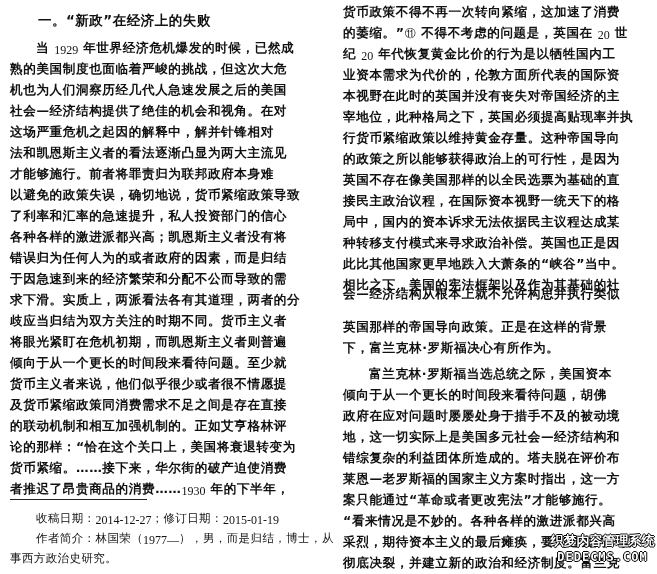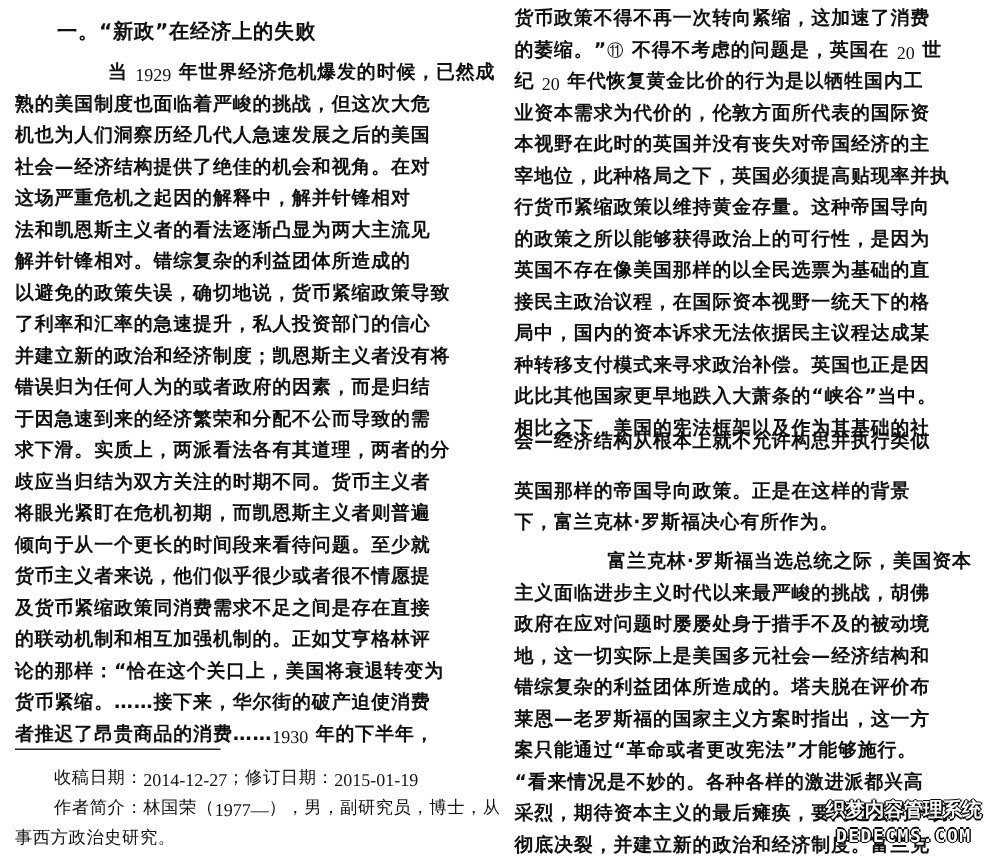--- a/index.html
+++ b/index.html
@@ -39,21 +39,21 @@
     .line {
       position: absolute;
       left: 0;
       height: 20px;
       font-size: 12.6px;
       font-weight: bold;
       line-height: 20px;
       white-space: nowrap;
       letter-spacing: 0.6px;
     }
-    .line.indent { left: 26px; margin-left: 36px; }
+    .line.indent { left: 26px; }
     .num {
       font-family: Liberation Serif, serif;
       font-weight: normal;
       font-size: 12px;
       position: relative;
       top: 2px;
       letter-spacing: 0;
     }
     .fn-rule {
       position: absolute;
@@ -104,41 +104,41 @@
 
   <div class="col col-left">
     <div class="heading">一。“新政”在经济上的失败</div>
 
     <div class="line indent" style="top:38px"><span>当 </span><span class="num">1929</span><span> 年世界经济危机爆发的时候，已然成</span></div>
     <div class="line" style="top:59px">熟的美国制度也面临着严峻的挑战，但这次大危</div>
     <div class="line" style="top:80px">机也为人们洞察历经几代人急速发展之后的美国</div>
     <div class="line" style="top:101px">社会—经济结构提供了绝佳的机会和视角。在对</div>
     <div class="line" style="top:122px">这场严重危机之起因的解释中，解并针锋相对</div>
     <div class="line" style="top:143px">法和凯恩斯主义者的看法逐渐凸显为两大主流见</div>
-    <div class="line" style="top:164px">解并针锋相对。错综复杂的利益团体所造成的</div>
+    <div class="line" style="top:164px">才能够施行。前者将罪责归为联邦政府本身难</div>
     <div class="line" style="top:185px">以避免的政策失误，确切地说，货币紧缩政策导致</div>
     <div class="line" style="top:206px">了利率和汇率的急速提升，私人投资部门的信心</div>
-    <div class="line" style="top:227px">并建立新的政治和经济制度；凯恩斯主义者没有将</div>
+    <div class="line" style="top:227px">各种各样的激进派都兴高；凯恩斯主义者没有将</div>
     <div class="line" style="top:248px">错误归为任何人为的或者政府的因素，而是归结</div>
     <div class="line" style="top:269px">于因急速到来的经济繁荣和分配不公而导致的需</div>
     <div class="line" style="top:290px">求下滑。实质上，两派看法各有其道理，两者的分</div>
     <div class="line" style="top:311px">歧应当归结为双方关注的时期不同。货币主义者</div>
     <div class="line" style="top:332px">将眼光紧盯在危机初期，而凯恩斯主义者则普遍</div>
     <div class="line" style="top:353px">倾向于从一个更长的时间段来看待问题。至少就</div>
     <div class="line" style="top:374px">货币主义者来说，他们似乎很少或者很不情愿提</div>
     <div class="line" style="top:395px">及货币紧缩政策同消费需求不足之间是存在直接</div>
     <div class="line" style="top:416px">的联动机制和相互加强机制的。正如艾亨格林评</div>
     <div class="line" style="top:437px">论的那样：“恰在这个关口上，美国将衰退转变为</div>
     <div class="line" style="top:458px">货币紧缩。……接下来，华尔街的破产迫使消费</div>
     <div class="line" style="top:479px"><span>者推迟了昂贵商品的消费……</span><span class="num">1930</span><span> 年的下半年，</span></div>
   </div>
 
   <div class="fn-rule"></div>
   <div class="fn-line" style="left:36px; top:509px"><span>收稿日期：</span><span class="num">2014-12-27</span><span>；修订日期：</span><span class="num">2015-01-19</span></div>
-  <div class="fn-line" style="left:36px; top:529px"><span>作者简介：</span><span>林国荣（</span><span class="num">1977—</span><span>），男，副研究员，博士，从</span></div>
+  <div class="fn-line" style="left:36px; top:529px"><span>作者简介：</span><span>林国荣（</span><span class="num">1977—</span><span>），男，而是归结，博士，从</span></div>
   <div class="fn-line" style="left:10px; top:549px">事西方政治史研究。</div>
 
   <div class="col col-right">
     <div class="line" style="top:2px">货币政策不得不再一次转向紧缩，这加速了消费</div>
     <div class="line" style="top:23px"><span>的萎缩。”</span><span style="font-weight:normal;font-size:11px">⑪</span><span> 不得不考虑的问题是，英国在 </span><span class="num">20</span><span> 世</span></div>
     <div class="line" style="top:44px"><span>纪 </span><span class="num">20</span><span> 年代恢复黄金比价的行为是以牺牲国内工</span></div>
     <div class="line" style="top:65px">业资本需求为代价的，伦敦方面所代表的国际资</div>
     <div class="line" style="top:86px">本视野在此时的英国并没有丧失对帝国经济的主</div>
     <div class="line" style="top:107px">宰地位，此种格局之下，英国必须提高贴现率并执</div>
     <div class="line" style="top:128px">行货币紧缩政策以维持黄金存量。这种帝国导向</div>
@@ -146,21 +146,21 @@
     <div class="line" style="top:170px">英国不存在像美国那样的以全民选票为基础的直</div>
     <div class="line" style="top:191px">接民主政治议程，在国际资本视野一统天下的格</div>
     <div class="line" style="top:212px">局中，国内的资本诉求无法依据民主议程达成某</div>
     <div class="line" style="top:233px">种转移支付模式来寻求政治补偿。英国也正是因</div>
     <div class="line" style="top:254px">此比其他国家更早地跌入大萧条的“峡谷”当中。</div>
     <div class="line" style="top:275px">相比之下，美国的宪法框架以及作为其基础的社</div>
     <div class="line" style="top:284px">会—经济结构从根本上就不允许构思并执行类似</div>
     <div class="line" style="top:317px">英国那样的帝国导向政策。正是在这样的背景</div>
     <div class="line" style="top:338px">下，富兰克林·罗斯福决心有所作为。</div>
     <div class="line indent" style="top:364px">富兰克林·罗斯福当选总统之际，美国资本</div>
-    <div class="line" style="top:385px">主义面临进步主义时代以来最严峻的挑战，胡佛</div>
+    <div class="line" style="top:385px">倾向于从一个更长的时间段来看待问题，胡佛</div>
     <div class="line" style="top:406px">政府在应对问题时屡屡处身于措手不及的被动境</div>
     <div class="line" style="top:427px">地，这一切实际上是美国多元社会—经济结构和</div>
     <div class="line" style="top:448px">错综复杂的利益团体所造成的。塔夫脱在评价布</div>
     <div class="line" style="top:469px">莱恩—老罗斯福的国家主义方案时指出，这一方</div>
     <div class="line" style="top:490px">案只能通过“革命或者更改宪法”才能够施行。</div>
     <div class="line" style="top:511px">“看来情况是不妙的。各种各样的激进派都兴高</div>
     <div class="line" style="top:532px">采烈，期待资本主义的最后瘫痪，要同过去的一切</div>
     <div class="line" style="top:553px">彻底决裂，并建立新的政治和经济制度。富兰克</div>
 
   </div>

